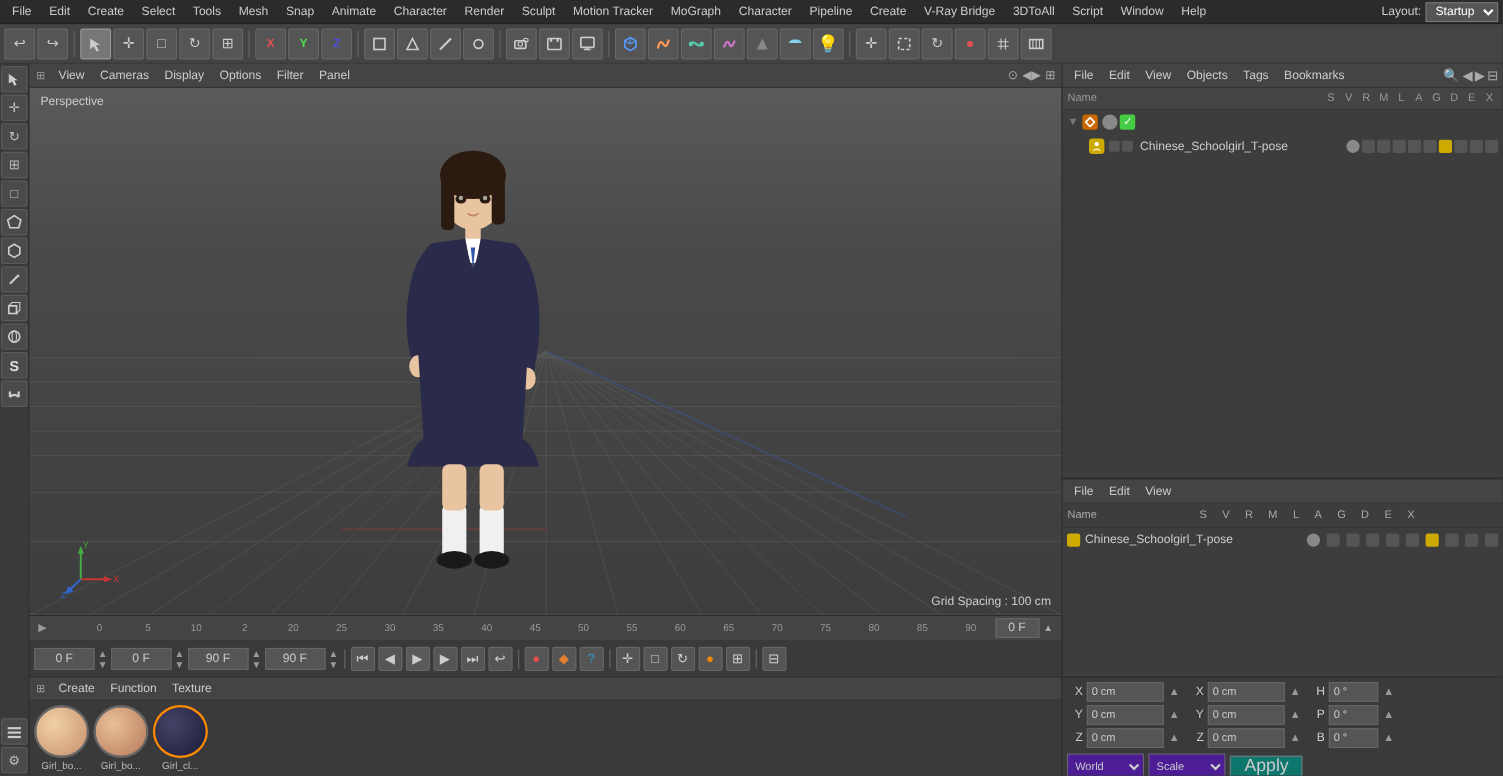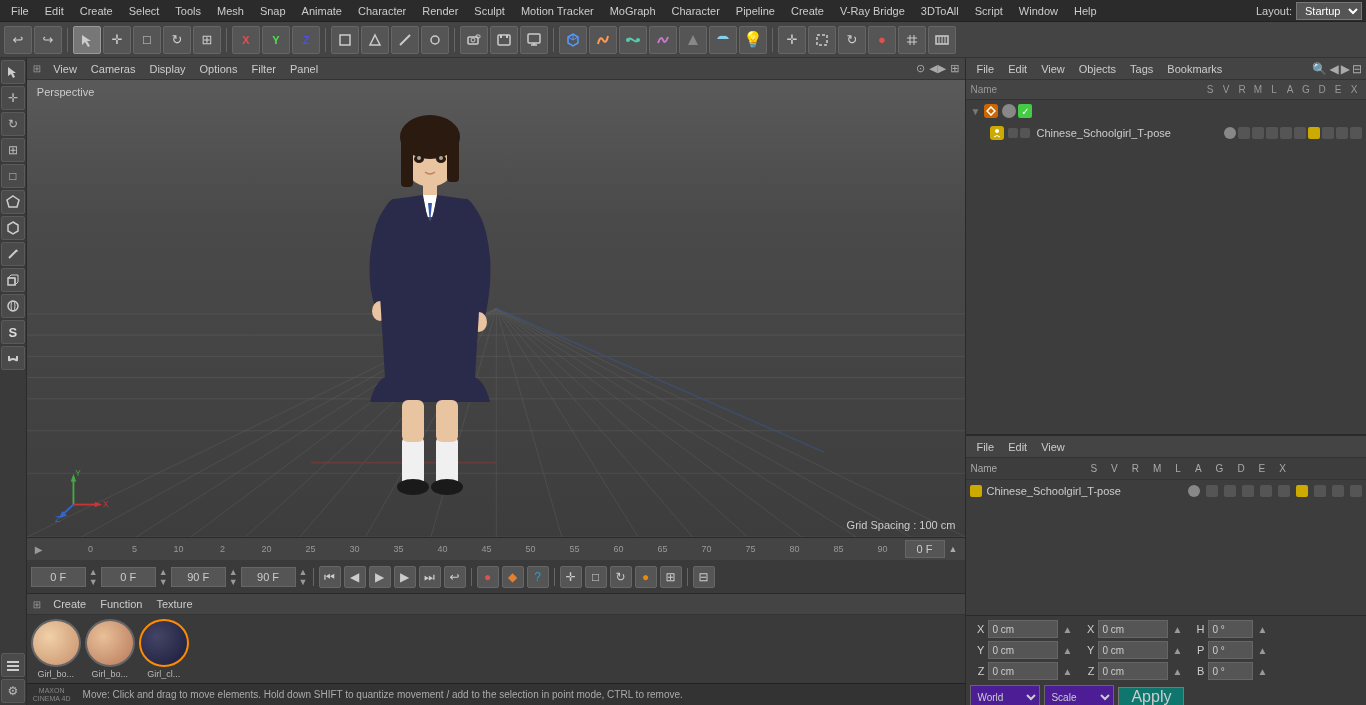--- a/index.html
+++ b/index.html
@@ -892,29 +892,20 @@
           <span class="mat-label">Girl_bo...</span>
         </div>
 
         <div class="mat-item selected">
           <div class="mat-thumb" style="background:radial-gradient(circle at 35% 35%, #444466, #1a1a3a);"></div>
           <span class="mat-label">Girl_cl...</span>
         </div>
       </div>
     </div>
 
-    <div id="status-bar">
-      <div id="status-left">
-        <div style="display:flex;flex-direction:column;align-items:center;font-size:7px;color:#888;margin-right:8px;line-height:1.1;">
-          <span>MAXON</span>
-          <span>CINEMA 4D</span>
-        </div>
-        <span>Move: Click and drag to move elements. Hold down SHIFT to quantize movement / add to the selection in point mode, CTRL to remove.</span>
-      </div>
-    </div>
 
   </div>
 
   <div id="right-panel" style="position:relative;">
 
     <div id="obj-manager">
       <div id="obj-header">
         <span class="obj-menu">File</span>
         <span class="obj-menu">Edit</span>
         <span class="obj-menu">View</span>

